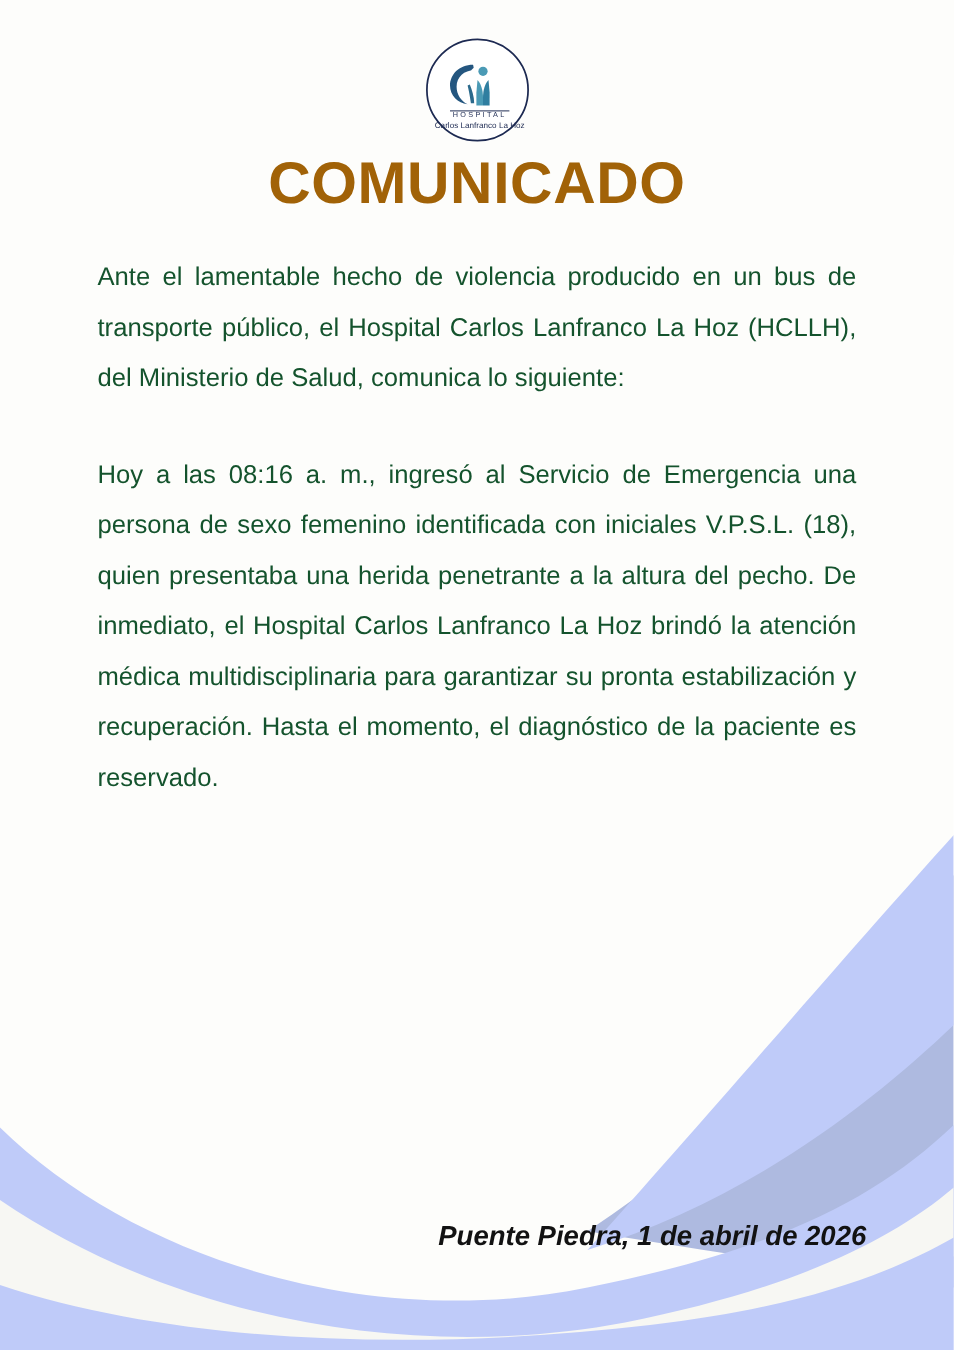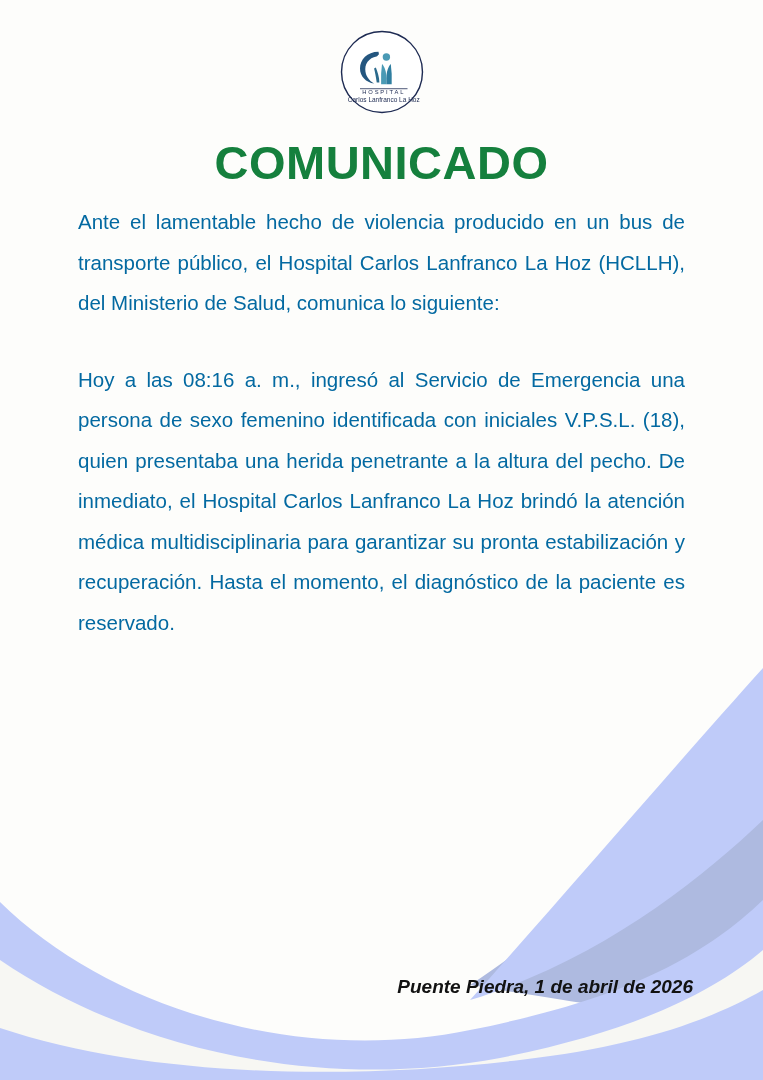--- a/index.html
+++ b/index.html
@@ -44,53 +44,53 @@
     width: 88px;
     height: 88px;
     position: relative;
   }
 
   
   .title {
     position: absolute;
     left: 0;
     right: 0;
-    top: 135px;
+    top: 118px;
     text-align: center;
     font-size: 47px;
     font-weight: bold;
     letter-spacing: 0.5px;
-    color: #15803d;
+    color: #a16207;
     font-family: "Liberation Sans", sans-serif;
   }
 
   
   .body-block {
     position: absolute;
     left: 78px;
     top: 202px;
     width: 607px;
   }
   .para {
     font-size: 20.5px;
     line-height: 40.5px;
-    color: #0369a1;
+    color: #14532d;
     text-align: justify;
     text-justify: inter-word;
     margin: 0 0 36px 0;
     font-family: "Liberation Sans", sans-serif;
     font-weight: 400;
   }
   .para:last-child { margin-bottom: 0; }
 
   .signature {
     position: absolute;
     right: 70px;
     top: 976px;
-    font-size: 19px;
+    font-size: 22px;
     font-weight: bold;
     font-style: italic;
     color: #121212;
     font-family: "Liberation Sans", sans-serif;
     white-space: nowrap;
   }
 </style>
 </head>
 <body>
 

